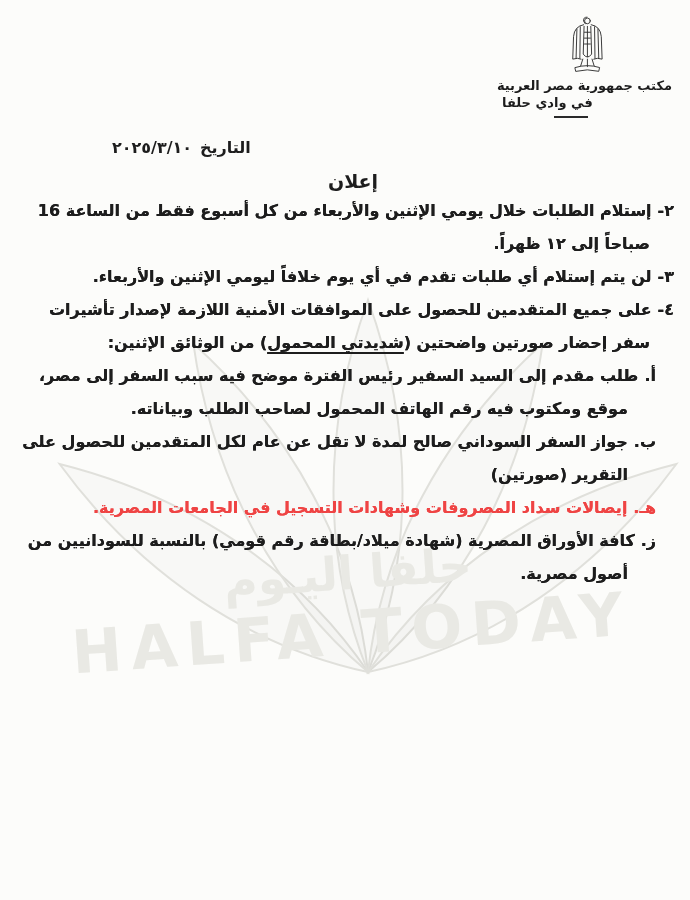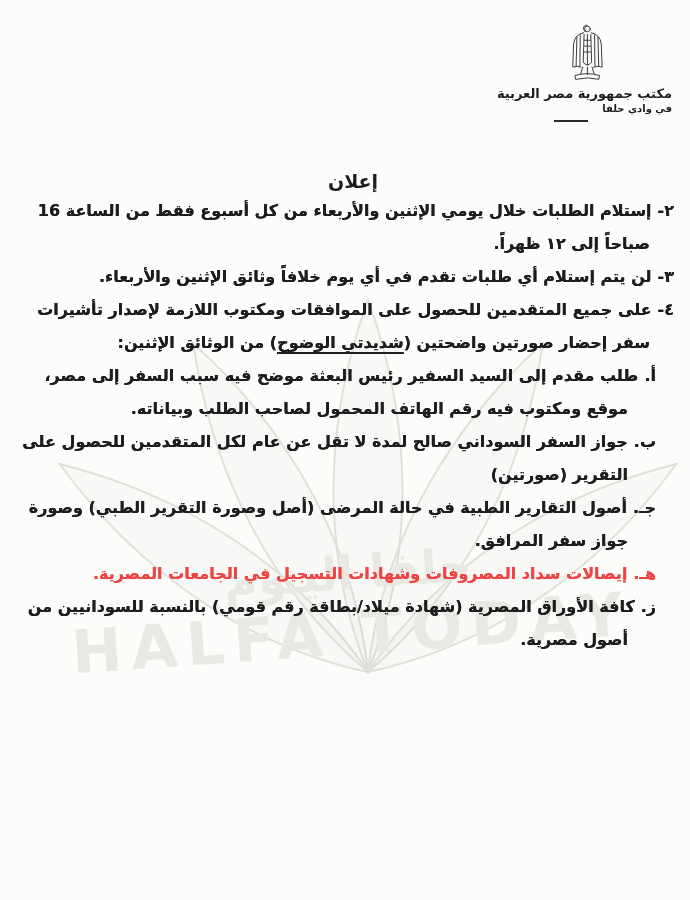--- a/index.html
+++ b/index.html
@@ -17,26 +17,26 @@
     position:absolute;top:548px;left:30px;width:640px;
     z-index:1;text-align:center;
     transform:rotate(-4deg);
     color:#e9e9e4;
     user-select:none;
   }
   .wm-ar{font-size:46px;font-weight:bold;letter-spacing:3px;line-height:1.1;}
   .wm-en{font-size:60px;font-weight:bold;letter-spacing:9px;line-height:1.15;}
   
   .emblem{
-    position:absolute;top:22px;right:18px;width:170px;
-    z-index:2;text-align:right;direction:rtl;
+    position:absolute;top:14px;right:18px;width:170px;
+    z-index:2;text-align:left;direction:rtl;
   }
   .eagle{display:block;margin:0 auto 4px auto;}
   .office1{font-size:13px;font-weight:bold;white-space:nowrap;}
-  .office2{font-size:10px;font-weight:bold;margin-top:2px;}
+  .office2{font-size:13px;font-weight:bold;margin-top:2px;}
   .rule{width:34px;height:2px;background:#2a2a2a;margin:6px auto 0 52px;}
   
   .date{
     position:absolute;top:138px;left:112px;z-index:2;
     direction:rtl;font-size:16px;font-weight:bold;white-space:nowrap;
   }
   .date .lbl{margin-left:8px;}
   
   .title{
     position:absolute;top:170px;left:0;right:0;z-index:2;
@@ -97,38 +97,40 @@
         <path d="M22 21 L29 21 M22 28 L29 28 M22 35 L29 35 M25.5 14 L25.5 50"></path>
         <path d="M20 53 L17.5 61 M25.5 53 L25.5 62 M31 53 L33.5 61"></path>
         <path d="M11 63 Q25.5 58.5 40 63 L39 67.5 Q25.5 64 12 67.5 Z"></path>
       </g>
     </svg>
     <div class="office1">مكتب جمهورية مصر العربية</div>
     <div class="office2">في وادي حلفا</div>
     <div class="rule"></div>
   </div>
 
+  <div class="date">
+    <span class="lbl">التاريخ</span><span>٢٠٢٥/٣/١٠</span>
+  </div>
 
   <div class="title">إعلان</div>
 
   <div class="bodytext">
 
 
     <p class="item"><span class="num">٢-</span><span>إستلام الطلبات خلال يومي الإثنين والأربعاء من كل أسبوع فقط من الساعة 16 صباحاً إلى ١٢ ظهراً.</span></p>
 
-    <p class="item"><span class="num">٣-</span><span>لن يتم إستلام أي طلبات تقدم في أي يوم خلافاً وثائق الإثنين والأربعاء.</span></p>
+    <p class="item"><span class="num">٣-</span><span>لن يتم إستلام أي طلبات تقدم في أي يوم خلافاً ليومي الإثنين والأربعاء.</span></p>
 
-    <p class="item"><span class="num">٤-</span><span>على جميع المتقدمين للحصول على الموافقات ومكتوب اللازمة لإصدار تأشيرات سفر إحضار صورتين واضحتين (</span><span class="u">شديدتي الوضوح</span><span>) من الوثائق الإثنين:</span></p>
+    <p class="item"><span class="num">٤-</span><span>على جميع المتقدمين للحصول على الموافقات الأمنية اللازمة لإصدار تأشيرات سفر إحضار صورتين واضحتين (</span><span class="u">شديدتي المحمول</span><span>) من الوثائق الإثنين:</span></p>
 
-    <p class="sub"><span class="let">أ.</span><span>طلب مقدم إلى السيد السفير رئيس البعثة موضح فيه سبب السفر إلى مصر، موقع ومكتوب فيه رقم الهاتف المحمول لصاحب الطلب وبياناته.</span></p>
+    <p class="sub"><span class="let">أ.</span><span>طلب مقدم إلى السيد السفير رئيس الفترة موضح فيه سبب السفر إلى مصر، موقع ومكتوب فيه رقم الهاتف المحمول لصاحب الطلب وبياناته.</span></p>
 
     <p class="sub"><span class="let">ب.</span><span>جواز السفر السوداني صالح لمدة لا تقل عن عام لكل المتقدمين للحصول على التقرير (صورتين)</span></p>
 
 
-    <p class="sub"><span class="let">جـ.</span><span>أصول التقارير الطبية في حالة المرضى (أصل وصورة التقرير الطبي) وصورة جواز سفر المرافق.</span></p>
 
 
     <p class="sub faded"><span class="let">هـ.</span><span>إيصالات سداد المصروفات وشهادات التسجيل في الجامعات المصرية.</span></p>
 
 
     <p class="sub"><span class="let">ز.</span><span>كافة الأوراق المصرية (شهادة ميلاد/بطاقة رقم قومي) بالنسبة للسودانيين من أصول مصرية.</span></p>
 
   </div>
 
 </div>

